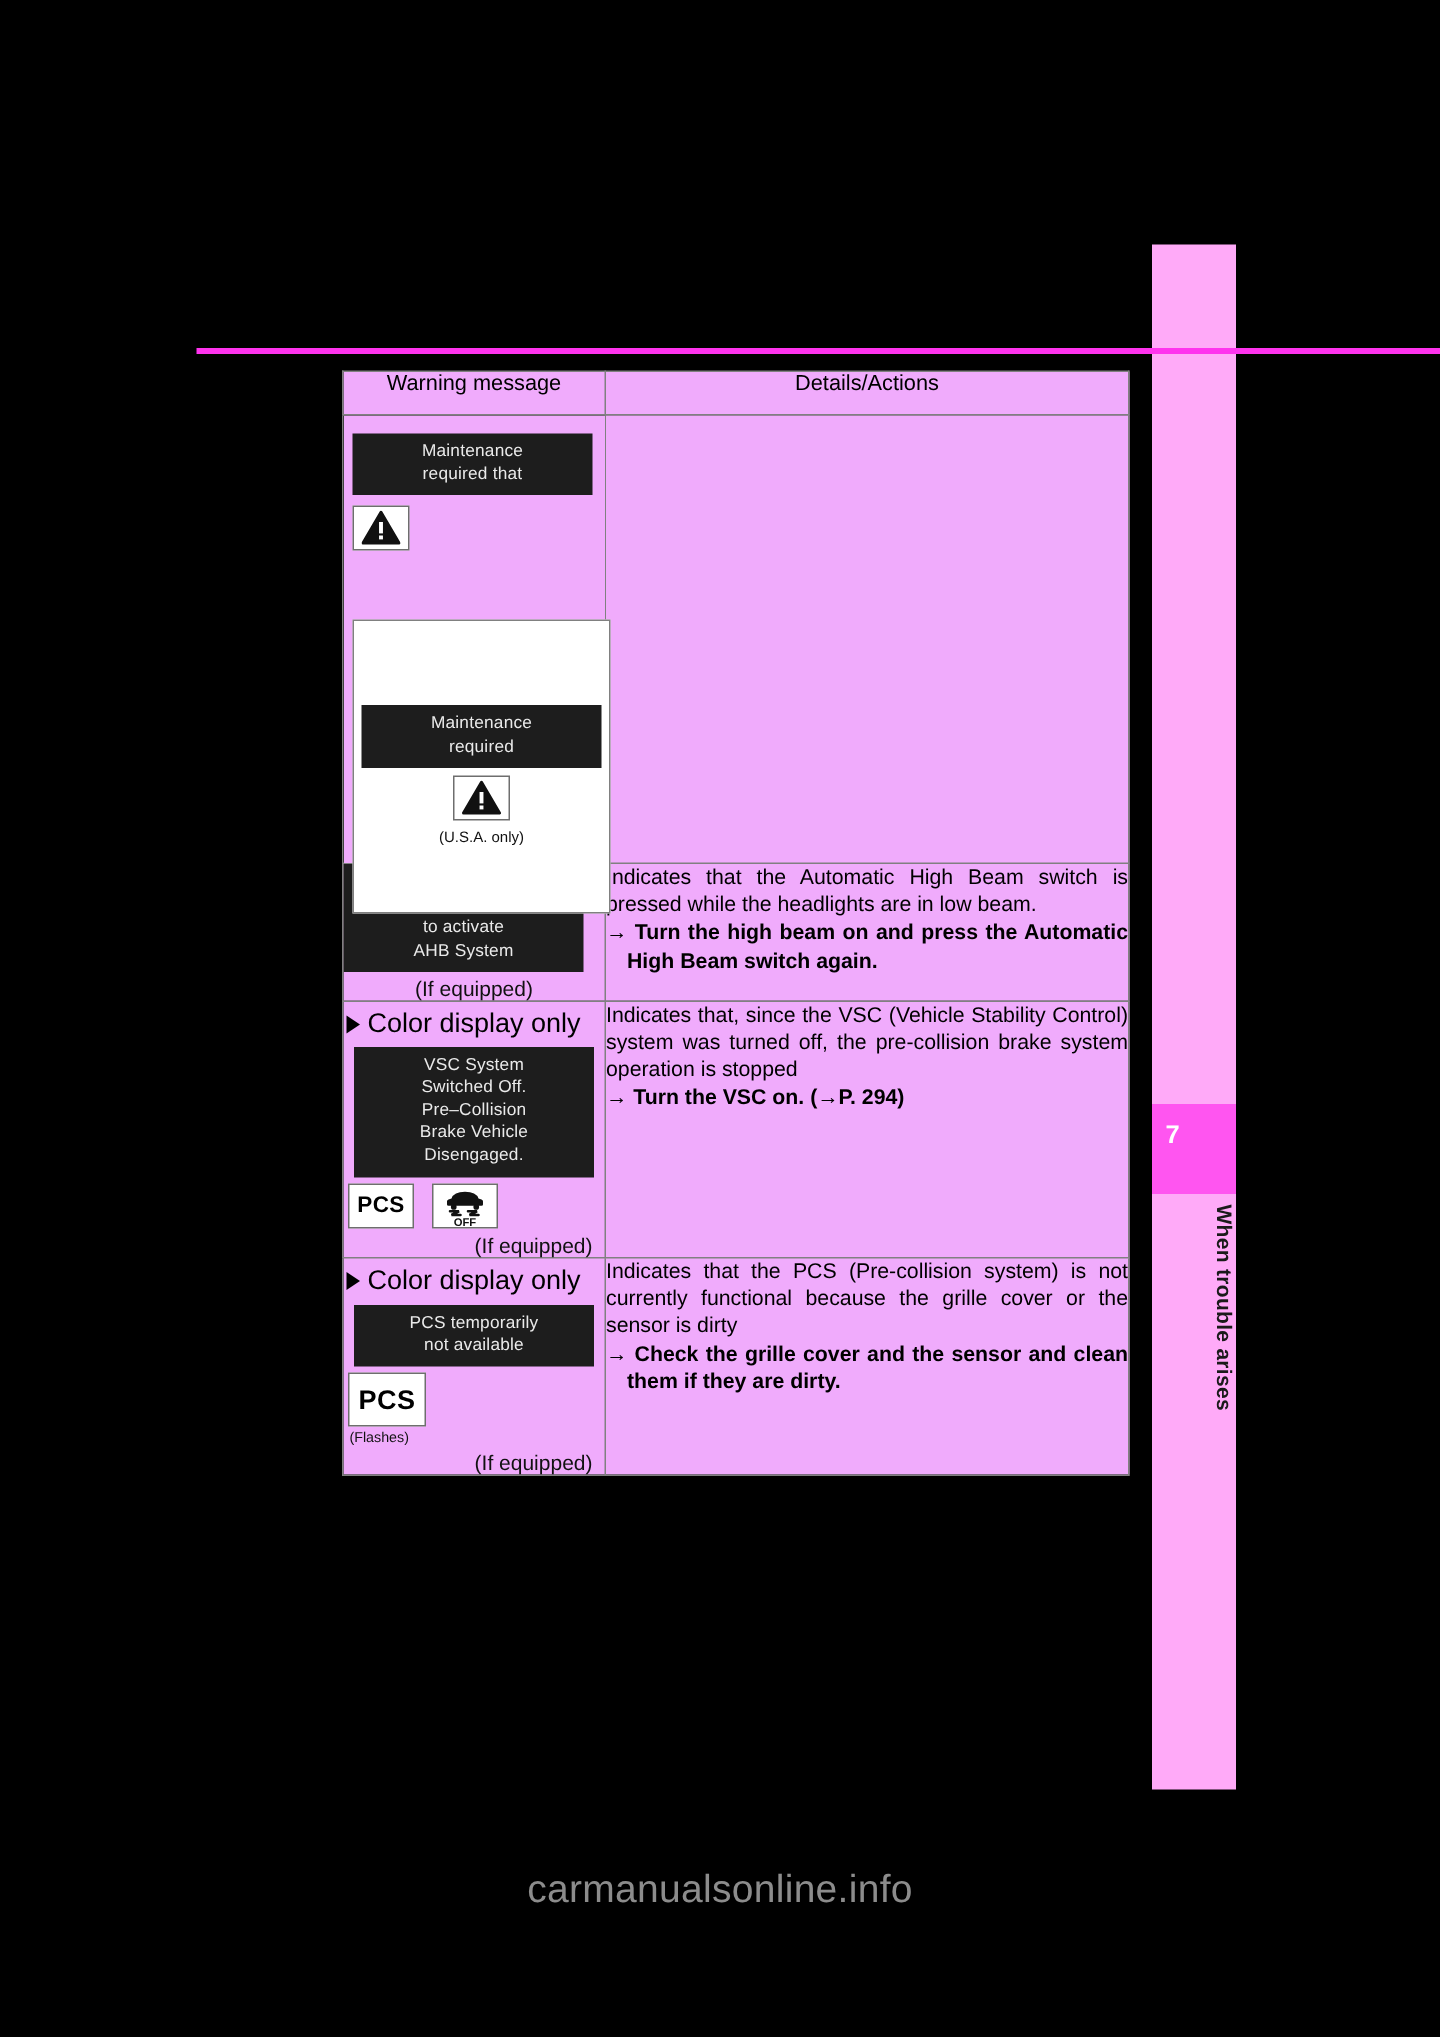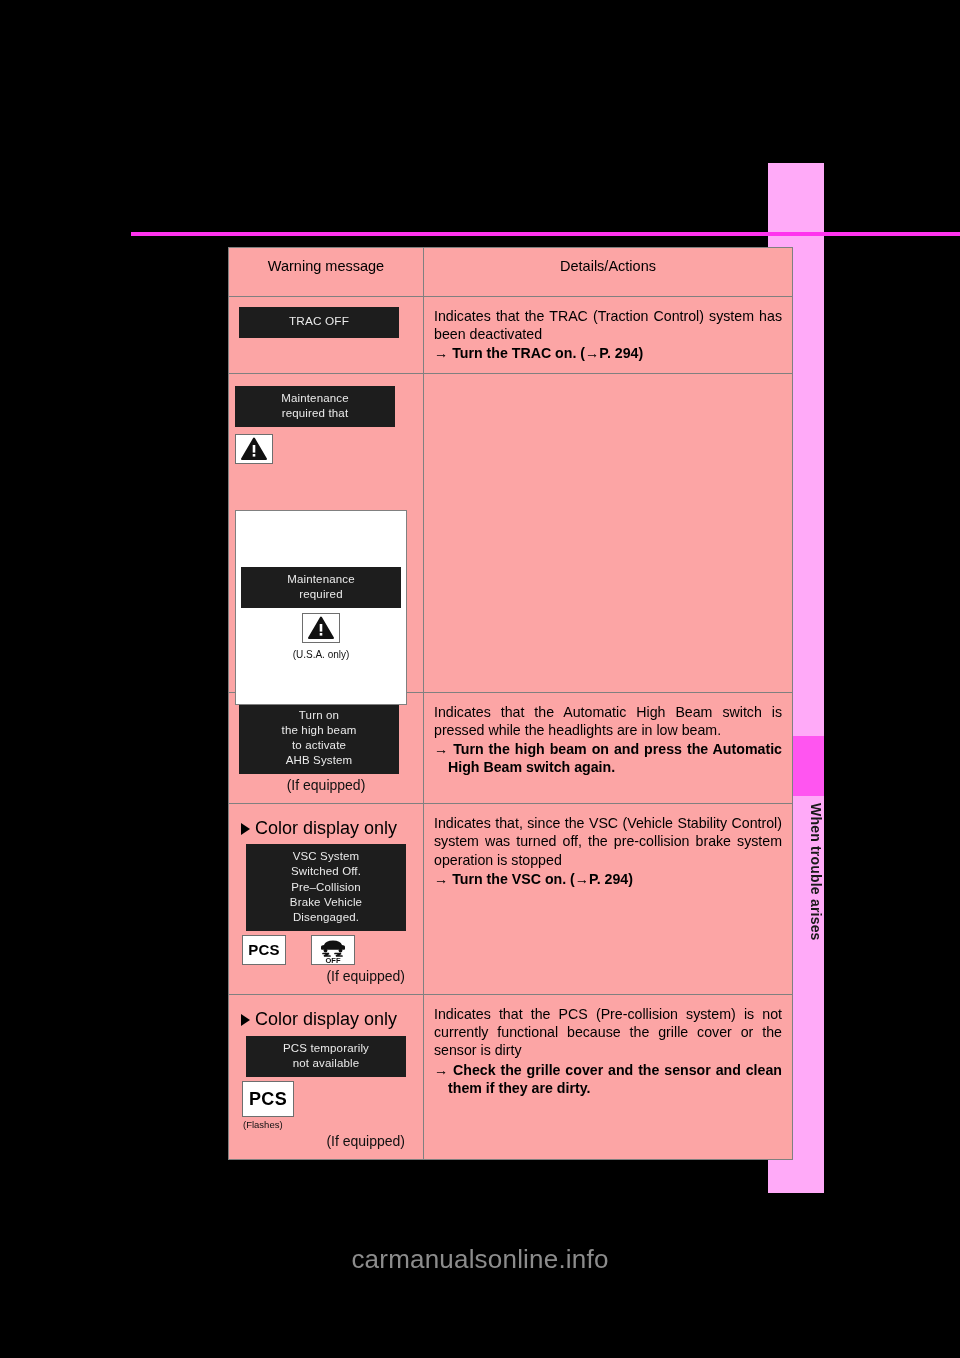--- a/index.html
+++ b/index.html
@@ -48,22 +48,22 @@
   
   #warning-table{
     position:absolute; left:228px; top:247px;
     width:522px;
     border-collapse:collapse;
     table-layout:fixed;
   }
   #warning-table td, #warning-table th{
     border:1px solid #808080;
     vertical-align:top;
-    padding:10px;
-    background:#fca5a5;
+    padding:0;
+    background:#f0abfc;
   }
   .col-msg{width:174px;}
   .col-det{width:348px;}
 
   thead th{
     background:#d2d2d2;
     height:28px;
     font-size:14.5px;
     font-weight:normal;
     color:#000;
@@ -131,21 +131,21 @@
   .pcs-box{
     width:44px;height:30px;
     font-size:15px;font-weight:bold;color:#000;
     line-height:28px;
     letter-spacing:.3px;
   }
   .pcs-box.big{width:52px;height:36px;font-size:18px;line-height:34px;}
   .vsc-box{width:44px;height:30px;padding-top:1px;}
 
   .icon-row{margin-top:4px;text-align:left;padding-left:4px;}
-  .icon-row .ind-box{margin-right:21px;}
+  .icon-row .ind-box{margin-right:8px;}
   .icon-row.centerless{padding-left:3px;}
 
   
   .usa-panel{
     background:#ffffff;
     border:1px solid #808080;
     box-sizing:border-box;
     padding:56px 0 44px 0;
     text-align:center;
   }
@@ -195,31 +195,20 @@
 
 <table id="warning-table">
   <thead>
     <tr>
       <th class="col-msg">Warning message</th>
       <th class="col-det">Details/Actions</th>
     </tr>
   </thead>
   <tbody>
 
-    <tr>
-      <td class="col-msg msg-cell">
-        <div class="mid w160 single">
-          <div>TRAC OFF</div>
-        </div>
-      </td>
-      <td class="col-det det-cell">
-        <span>Indicates that the TRAC (Traction Control) system has been deactivated</span>
-        <span class="action"><span class="arrow">→</span> <span>Turn the TRAC on. (</span><span class="arrow">→</span><span>P. 294</span><span>)</span></span>
-      </td>
-    </tr>
 
     <tr>
       <td class="col-msg blank-left" style="height:298px;position:relative;">
         <div style="position:absolute;left:6px;top:12px;">
           <div class="mid w160">
             <div>Maintenance</div>
             <div>required that</div>
           </div>
           <div style="margin-top:7px;">
             <span class="ind-box tri-box">

